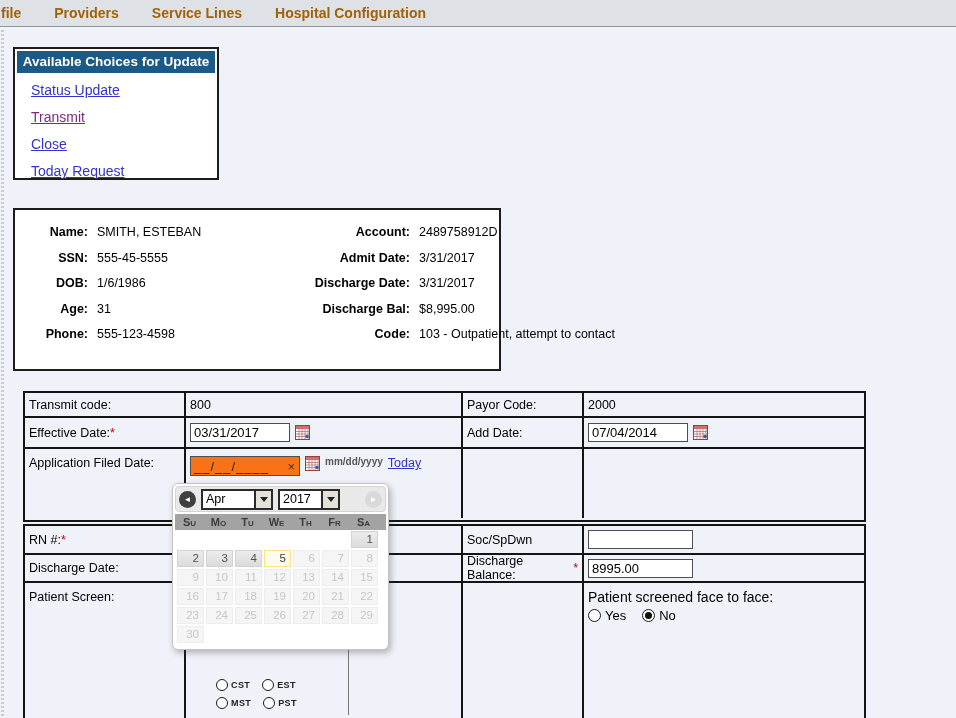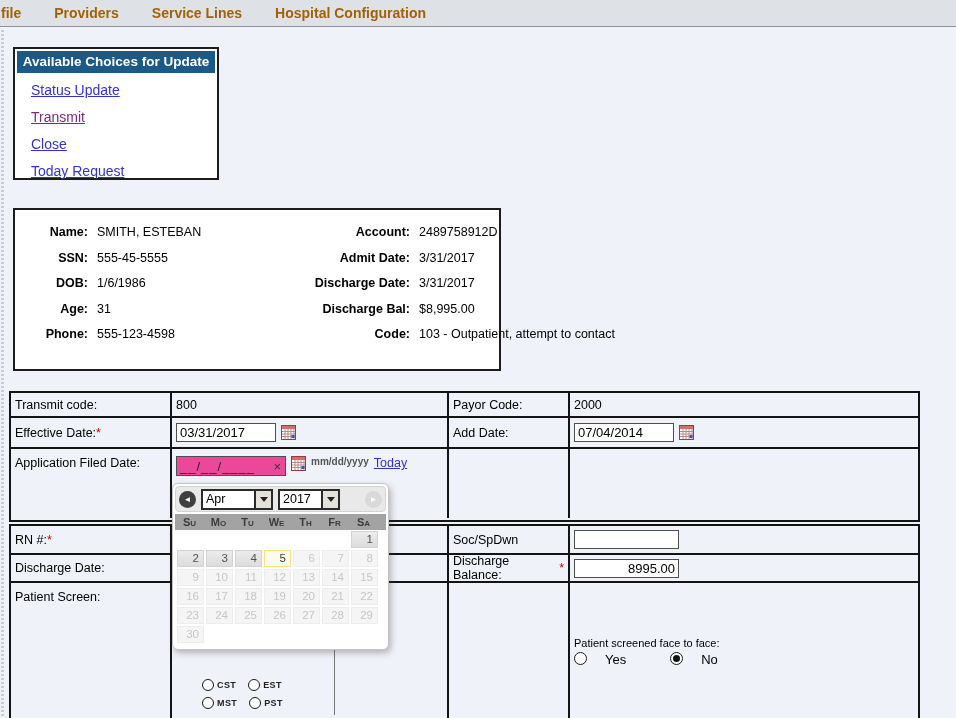--- a/index.html
+++ b/index.html
@@ -48,21 +48,21 @@
     background:#fff; border:2px solid #1c1c1c; padding:3px;
   }
   .account-grid {
     display:grid; grid-template-columns: 68px 186px 118px 1fr;
     column-gap: 9px; row-gap: 0; padding: 7px 4px 0 2px;
   }
   .account-grid .lbl { font-weight:bold; font-size:12.5px; text-align:right; line-height:25.5px; }
   .account-grid .val { font-size:12.5px; line-height:25.5px; white-space:nowrap; }
   
   .ftable {
-    position:absolute; left:9px; width:911px;
+    position:absolute; left:23px; width:843px;
     border:2px solid #141414; background:#eff2f8;
   }
   .ftable.t1 { top:391px; height:131px; }
   .ftable.t2 { top:524px; height:196px; }
   .frow { display:flex; border-bottom:2px solid #141414; }
   .frow:last-child { border-bottom:none; }
   .fcell { border-right:2px solid #141414; display:flex; align-items:center; padding:2px 4px; font-size:12.5px; }
   .fcell.c1 { width:161px; }
   .fcell.c2 { width:277px; }
   .fcell.c3 { width:121px; }
@@ -76,39 +76,39 @@
   .top-align { align-items:flex-start; padding-top:7px; }
   .req { color:#cc0000; }
   input[type=text] {
     height:19px; border:1px solid #4e4e4e; background:#fff;
     font-family:"Liberation Sans",sans-serif; font-size:13px; padding:0 3px;
     width:100px;
   }
   .cal-btn { margin-left:5px; cursor:pointer; display:inline-flex; }
   
   .mask-input {
-    width:110px; height:20px; border:1px solid #4e4e4e; background:#ec4899;
+    width:110px; height:20px; border:1px solid #4e4e4e; background:#f97316;
     display:flex; align-items:center; font-size:13px; padding:0 3px;
   }
   .mask-input .mask { flex:1; letter-spacing:1px; color:#222; }
   .mask-input .clear-x { font-size:13px; color:#333; cursor:pointer; padding:0 1px; }
   .fmt-hint { font-size:10px; font-weight:bold; color:#555; margin-left:5px; }
   .today-link { font-size:12.5px; color:#3333cc; text-decoration:underline; margin-left:5px; cursor:pointer; }
   
   .radio {
     width:13px; height:13px; border:1px solid #1a1a1a; border-radius:50%;
     background:#fff; display:inline-block; flex:none; cursor:pointer;
   }
   .radio.checked { position:relative; }
   .radio.checked::after {
     content:""; position:absolute; left:2px; top:2px; width:7px; height:7px;
     border-radius:50%; background:#111;
   }
-  .f2f-label { font-size:11px;margin-top:48px; }
-  .f2f-opts { display:flex; align-items:flex-start; gap:18px; margin-top:3px; font-size:13px; }
+  .f2f-label { font-size:14px; }
+  .f2f-opts { display:flex; align-items:center; gap:4px; margin-top:3px; font-size:13px; }
   .f2f-opts .gap { width:8px; }
   
   .ps-value { display:flex; padding:0; }
   .tz-subcell { width:163px; border-right:1px solid #777; padding:92px 0 0 30px; }
   .tz-row { display:flex; align-items:center; margin-bottom:6px; }
   .tz-row .radio { width:12px; height:12px; margin-right:3px; }
   .tz-lab { font-size:9px; font-weight:bold; color:#222; letter-spacing:.4px; margin-right:12px; }
   
   .dp {
     position:absolute; left:172px; top:483px; width:217px;
@@ -281,21 +281,21 @@
     </div>
   </div>
   <div class="frow rowE">
     <div class="fcell c1">Discharge Date:</div>
     <div class="fcell c2"></div>
     <div class="fcell c3">
       <span>Discharge Balance:</span>
         <span class="req">*</span>
     </div>
     <div class="fcell c4">
-      <input type="text" style="width: 105px; text-align: right;" value="8995.00">
+      <input type="text" style="width: 105px;" value="8995.00">
     </div>
   </div>
   <div class="frow rowF">
     <div class="fcell c1 top-align">Patient Screen:</div>
     <div class="fcell c2 ps-value">
       <div class="tz-subcell">
         <div class="tz-row">
           <span class="radio"></span>
           <span class="tz-lab">CST</span>
           <span class="radio"></span>

